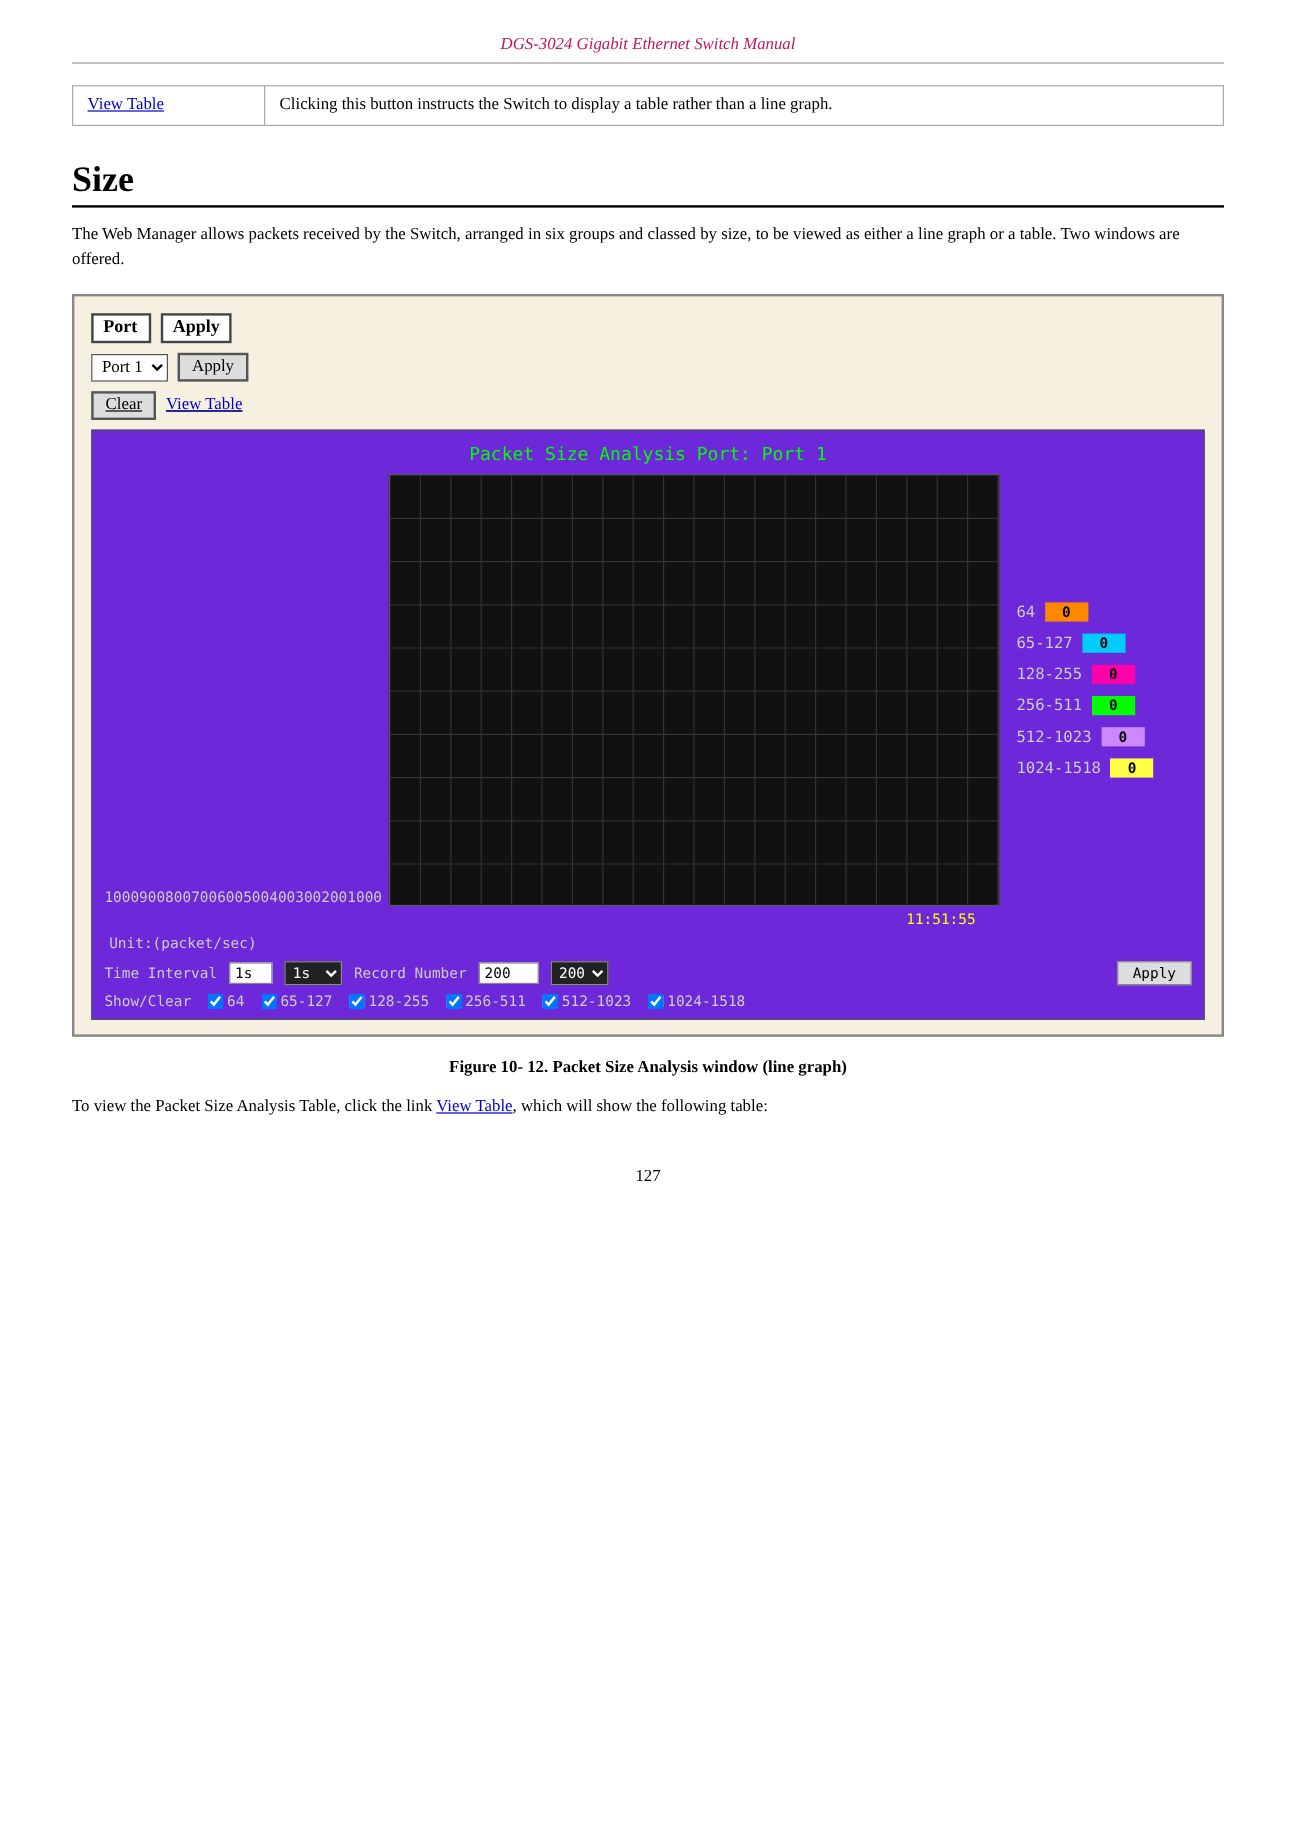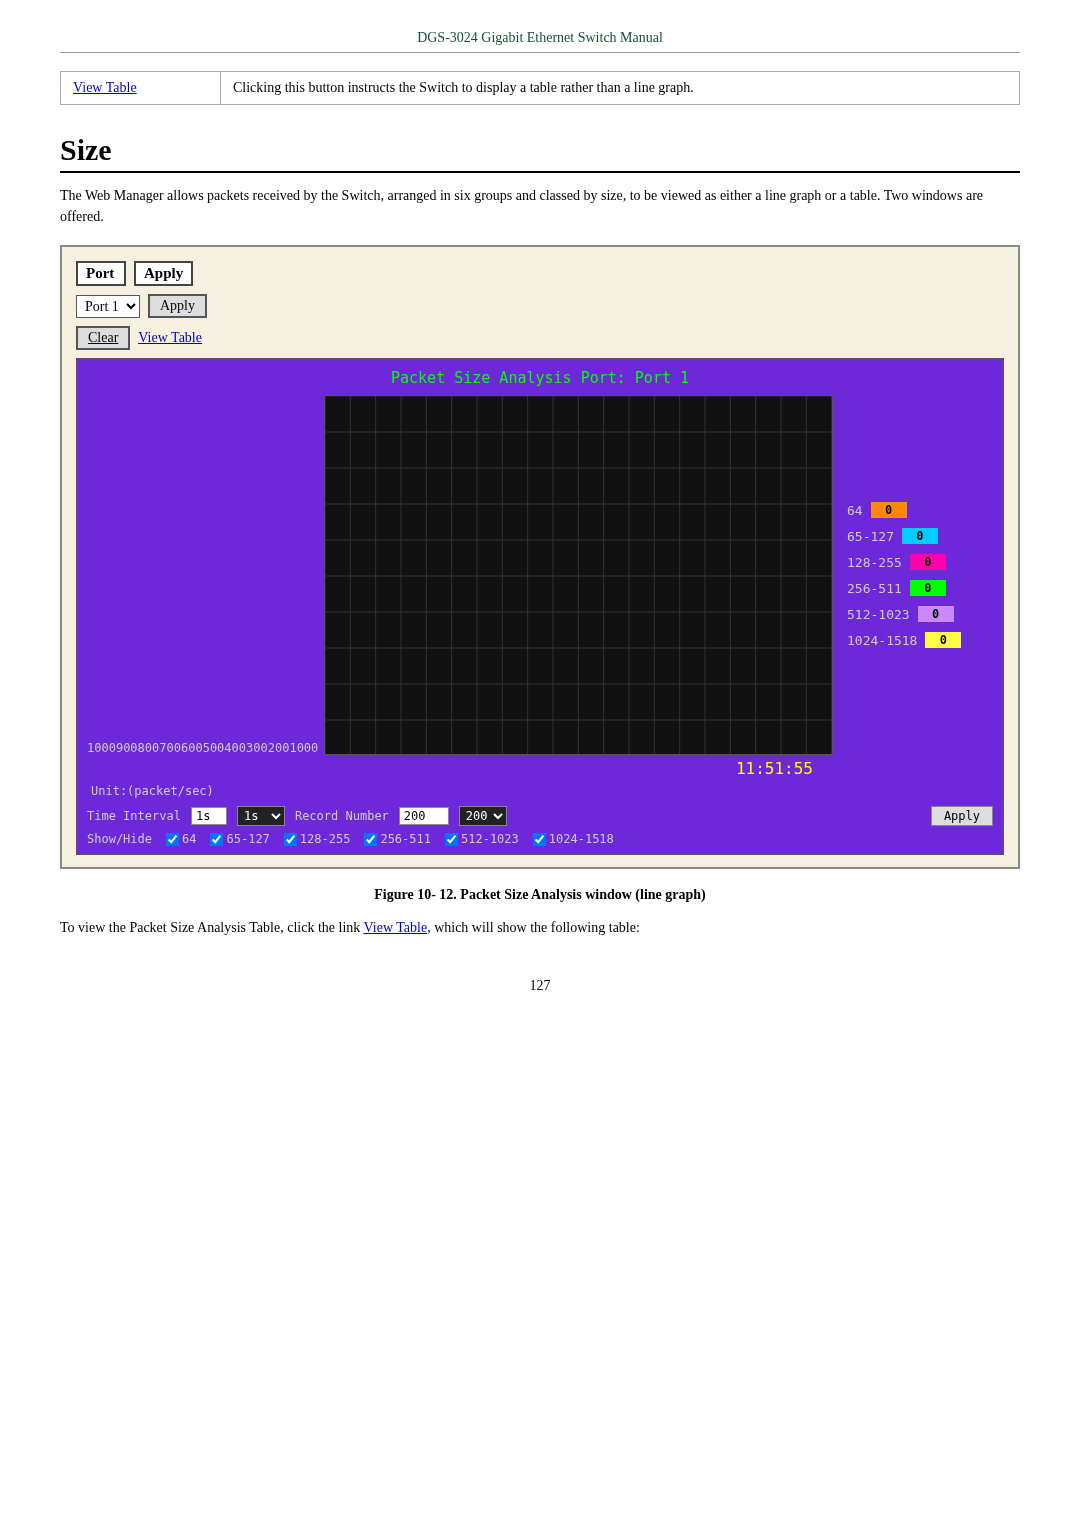--- a/index.html
+++ b/index.html
@@ -7,22 +7,23 @@
       font-family: Times New Roman, serif;
       font-size: 15px;
       background: #fff;
       color: #000;
       width: 1080px;
       min-height: 1528px;
       padding: 30px 60px;
     }
     .page-header {
       text-align: center;
-      font-size: 14px;
-      color: #14532d;
+      font-style: italic;
+      font-size: 14px;
+      color: #be185d;
       margin-bottom: 18px;
       border-bottom: 1px solid #999;
       padding-bottom: 6px;
     }
     .info-table {
       width: 100%;
       border-collapse: collapse;
       margin-bottom: 28px;
       border: 1px solid #aaa;
     }
@@ -150,21 +151,21 @@
       display: inline-block;
       font-size: 12px;
       text-align: center;
       color: #000;
       font-weight: bold;
       line-height: 16px;
     }
     .chart-time {
       text-align: right;
       font-family: monospace;
-      font-size: 16px;
+      font-size: 12px;
       color: #ff0;
       margin-top: 4px;
       padding-right: 10px;
     }
     .chart-unit {
       color: #ccc;
       font-family: monospace;
       font-size: 12px;
       margin-top: 6px;
       padding-left: 4px;
@@ -396,21 +397,21 @@
       <input class="footer-input" value="200" style="">
       <select class="footer-select">
         <option>200</option>
         <option>100</option>
         <option>50</option>
       </select>
       <button class="footer-apply-btn">Apply</button>
     </div>
 
     <div class="showhide-row">
-      <span class="showhide-label">Show/Hide</span>
+      <span class="showhide-label">Show/Clear</span>
       <label class="check-item">
         <input type="checkbox" checked="" style=""> 
           <span>64</span>
       </label>
       <label class="check-item">
         <input type="checkbox" checked="" style=""> 
           <span>65-127</span>
       </label>
       <label class="check-item">
         <input type="checkbox" checked="" style=""> 

